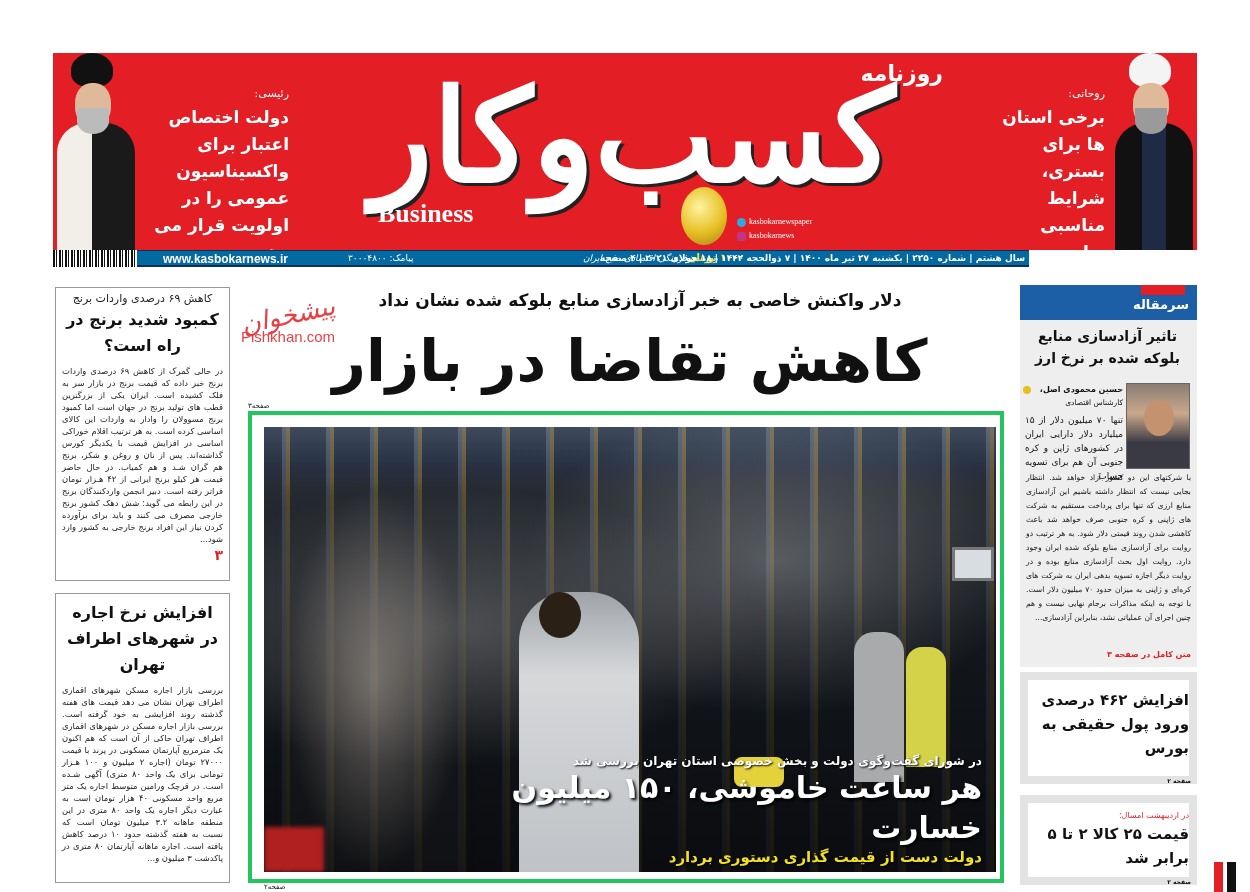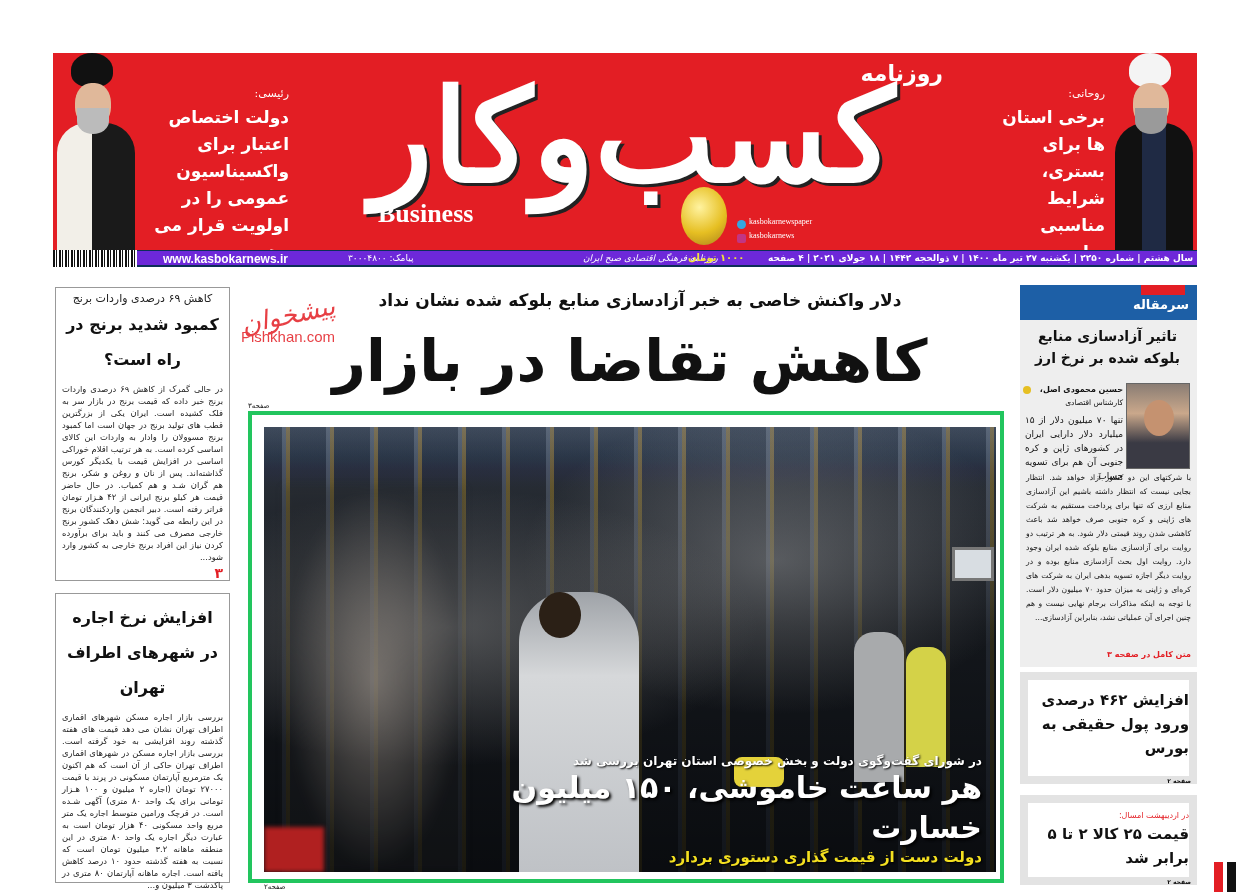--- a/index.html
+++ b/index.html
@@ -28,40 +28,40 @@
   .side-news-left { left: 88px; width: 148px; }
   .side-news-right { right: 92px; width: 110px; }
 
   .logo { position: absolute; left: 250px; top: 8px; width: 660px; height: 170px; }
   .logo-text { position: absolute; left: 0; right: 0; top: 0; font-family: "DejaVu Serif", serif; font-weight: bold; font-size: 128px; line-height: 150px; color: #fff; text-align: center; letter-spacing: -6px; text-shadow: 3px 3px 0 #222; }
   .logo-small { position: absolute; right: 20px; top: 0; font-weight: bold; font-size: 22px; color: #fff; }
   .logo-latin { position: absolute; left: 75px; top: 138px; font-family: "Liberation Serif", serif; font-weight: bold; font-size: 26px; color: #fff; direction: ltr; }
 
   .coin { position: absolute; left: 628px; top: 134px; width: 46px; height: 58px; border-radius: 50%; background: radial-gradient(circle at 40% 35%, #fff3a0, #e6bf22 55%, #a8801a); }
   .socials { position: absolute; left: 684px; top: 162px; direction: ltr; text-align: left; color: #fff; font-family: "Liberation Serif", serif; font-size: 8px; line-height: 14px; }
-  .social-row { display: flex; align-items: flex-end; gap: 3px; }
+  .social-row { display: flex; align-items: center; gap: 3px; }
   .social-ico { width: 9px; height: 9px; border-radius: 50%; display: inline-block; }
   .ico-telegram { background: #33a7e0; }
   .ico-instagram { background: #c13584; border-radius: 2px; }
 
   
-  .infobar { position: absolute; left: 53px; top: 250px; width: 1144px; height: 17px; background: #6d28d9; border-top: 1px solid #0d2f58; border-bottom: 2px solid #0d2f58; color: #fff; font-size: 9px; }
+  .infobar { position: absolute; left: 53px; top: 250px; width: 976px; height: 17px; background: #0369a1; border-top: 1px solid #0d2f58; border-bottom: 2px solid #0d2f58; color: #fff; font-size: 9px; }
   .infobar .barcode { position: absolute; left: 0; top: -1px; width: 84px; height: 17px; background: repeating-linear-gradient(90deg, #111 0 2px, #fff 2px 3px, #111 3px 4px, #fff 4px 6px); }
   .infobar .website { position: absolute; left: 110px; top: 1px; direction: ltr; font-family: "Liberation Sans", sans-serif; font-weight: bold; font-size: 12px; }
   .infobar .sms { position: absolute; left: 295px; top: 2px; font-size: 9px; }
   .infobar .tagline { position: absolute; left: 530px; top: 2px; font-family: "DejaVu Serif", serif; font-style: italic; font-size: 9px; }
   .infobar .price { position: absolute; left: 635px; top: 1px; color: #f3e33a; font-weight: bold; font-size: 10px; }
   .infobar .issue { position: absolute; right: 4px; top: 2px; font-weight: bold; font-size: 9px; }
 
   
   .lbox { position: absolute; left: 55px; width: 175px; border: 1px solid #999; background: #fff; padding: 4px 6px; text-align: justify; }
   .lbox-1 { top: 287px; height: 294px; }
   .lbox-2 { top: 593px; height: 290px; }
   .lbox .kicker { font-size: 11px; text-align: center; display: block; color: #222; }
-  .lbox .title { font-weight: bold; font-size: 16px; line-height: 35px; text-align: center; display: block; margin: 2px 0 6px; }
+  .lbox .title { font-weight: bold; font-size: 16px; line-height: 26px; text-align: center; display: block; margin: 2px 0 6px; }
   .lbox .body { font-size: 8.4px; line-height: 12px; color: #222; display: block; }
   .lbox .page-num { color: #e31e24; font-weight: bold; font-size: 14px; display: block; text-align: right; margin-top: 2px; }
 
   
   .watermark { position: absolute; left: 238px; top: 300px; width: 100px; text-align: center; color: #e31e24; opacity: 0.85; }
   .watermark .wm-fa { font-family: "DejaVu Serif", serif; font-style: italic; font-size: 26px; display: block; transform: rotate(-12deg); }
   .watermark .wm-en { font-family: "Liberation Sans", sans-serif; font-size: 15px; display: block; direction: ltr; margin-top: -2px; }
 
   .main-kicker { position: absolute; left: 360px; top: 290px; width: 560px; text-align: center; font-weight: bold; font-size: 17px; }
   .main-headline { position: absolute; left: 300px; top: 315px; width: 660px; text-align: center; font-weight: bold; font-size: 58px; line-height: 92px; letter-spacing: -1px; }

